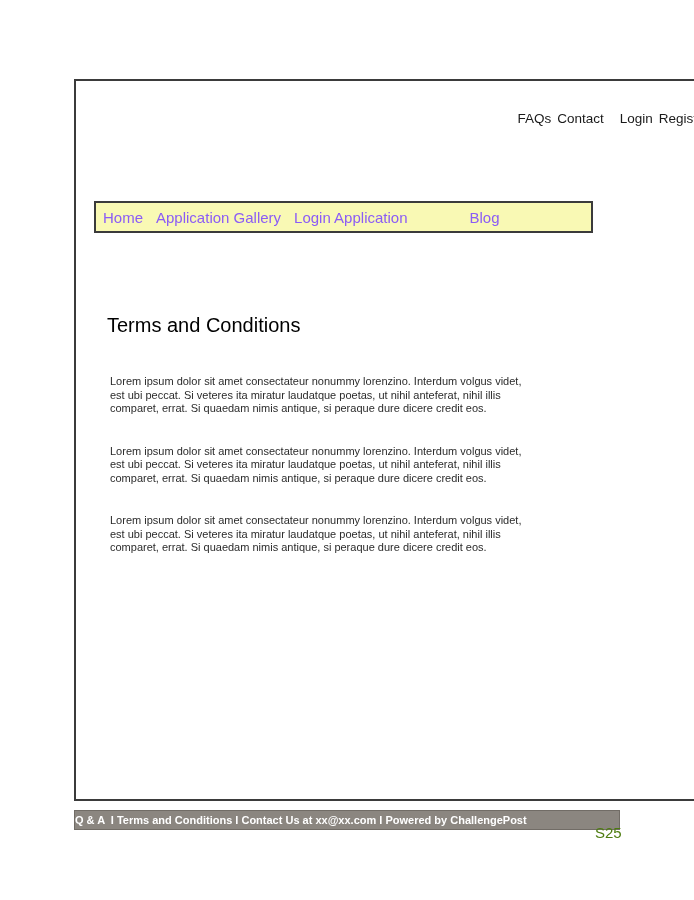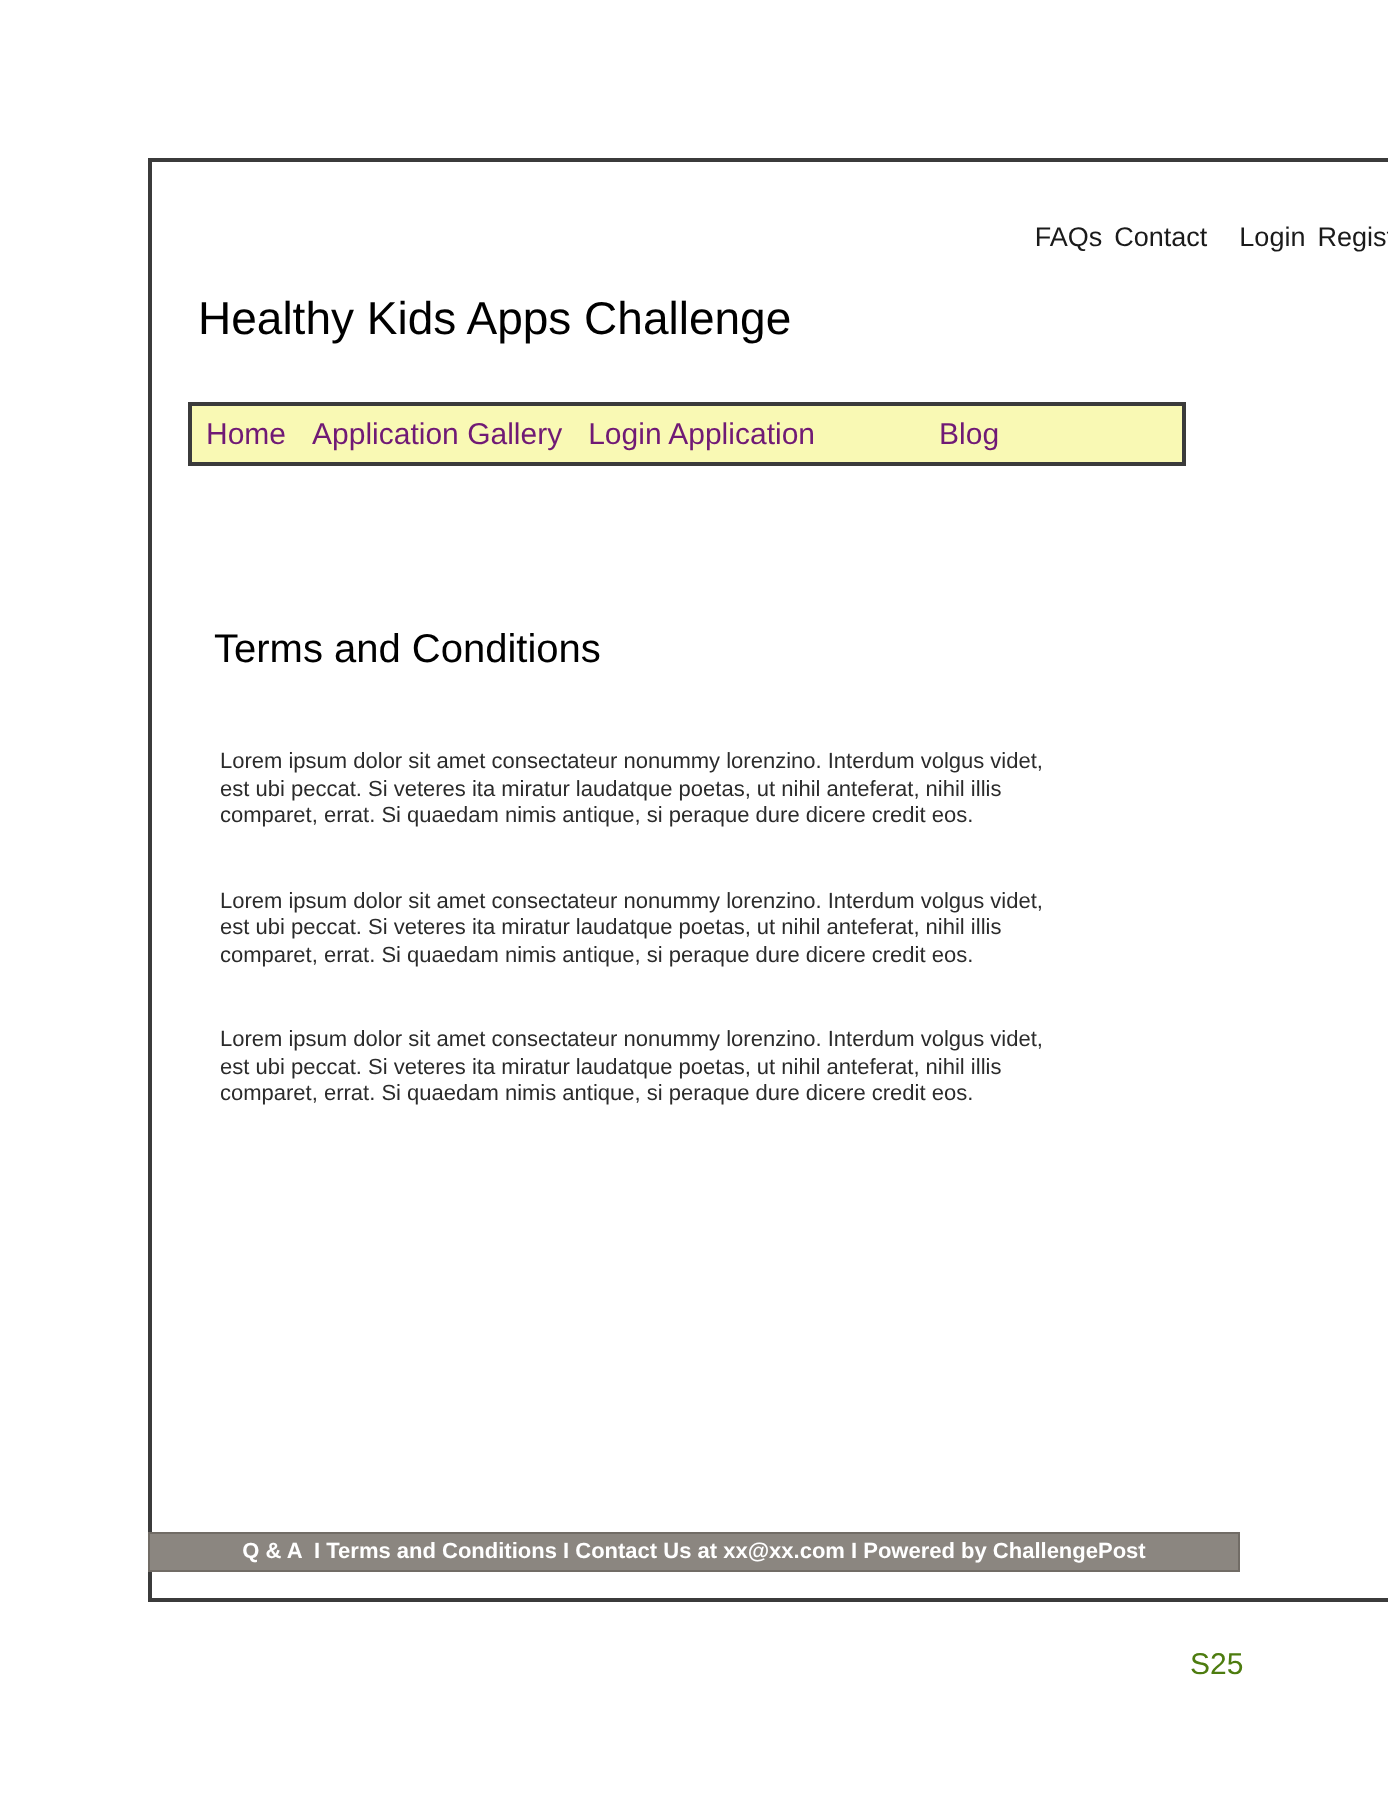--- a/index.html
+++ b/index.html
@@ -51,21 +51,21 @@
     left: 18px;
     top: 120px;
     width: 499px;
     height: 32px;
     background: #f9f9b4;
     border: 2px solid #3b3b3b;
     display: flex;
     align-items: center;
     padding-left: 7px;
     font-size: 15px;
-    color: #701a75;
+    color: #8b5cf6;
     text-align: right;
   }
   .nav-item { margin-right: 13px; cursor: pointer; white-space: nowrap; }
   .nav-item.last { margin-left: 15px; padding-left: 34px; }
   .page-heading {
     position: absolute;
     left: 31px;
     top: 231px;
     font-size: 20px;
     font-weight: normal;
@@ -80,30 +80,30 @@
     top: 294px;
     width: 412px;
     font-size: 11px;
     line-height: 13.5px;
     color: #2b2b2b;
   }
   .content p { margin: 0 0 29px 0; }
   .footer-bar {
     position: absolute;
     left: 74px;
-    top: 766px;
+    top: 810px;
     width: 546px;
     height: 20px;
     background: #8b8680;
     border: 1px solid #716c66;
     color: #ffffff;
     font-size: 11px;
     font-weight: bold;
     display: flex;
-    justify-content: center;
+    justify-content: flex-start;
     align-items: center;
     white-space: pre;
   }
   .footer-bar .seg { cursor: pointer; }
   .slide-label {
     position: absolute;
     left: 595px;
     top: 824px;
     font-size: 15px;
     color: #4d7c0f;
@@ -117,21 +117,20 @@
 
   <div class="frame">
 
     <div class="utility">
       <span class="ulink">FAQs</span>
       <span class="ulink">Contact</span>
       <span class="ulink group-start">Login</span>
       <span class="ulink">Register</span>
     </div>
 
-    <h1 class="site-title">Healthy Kids Apps Challenge</h1>
 
     <div class="navbar">
       <span class="nav-item">Home</span>
       <span class="nav-item">Application Gallery</span>
       <span class="nav-item">Login Application</span>
       <span class="nav-item last">Blog</span>
     </div>
 
     <h2 class="page-heading">Terms and Conditions</h2>
 

